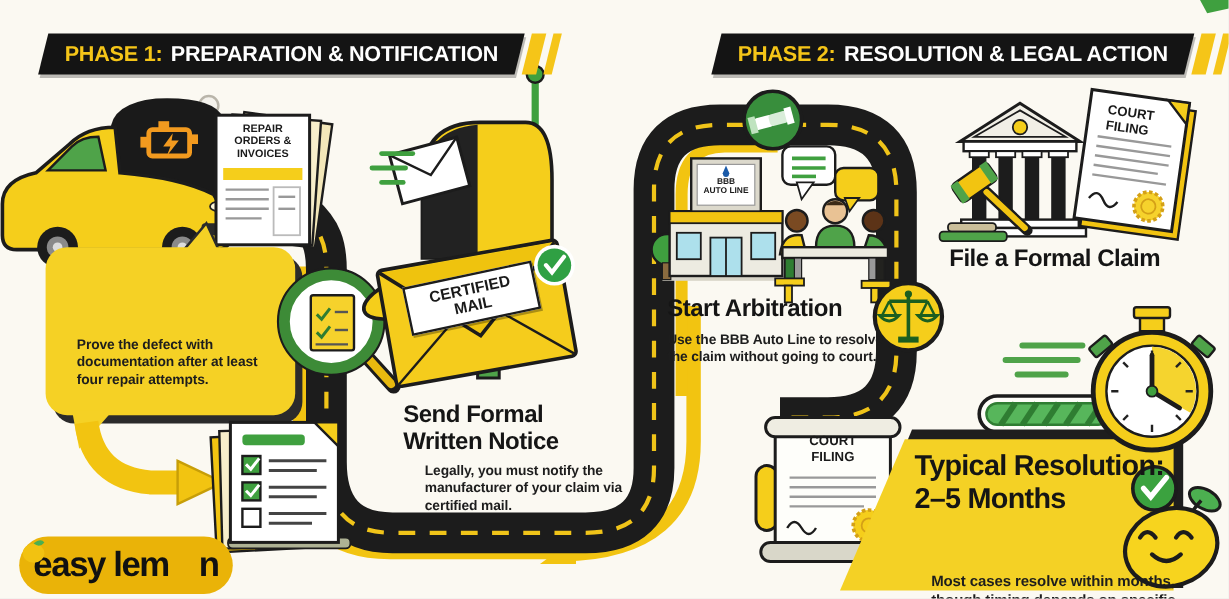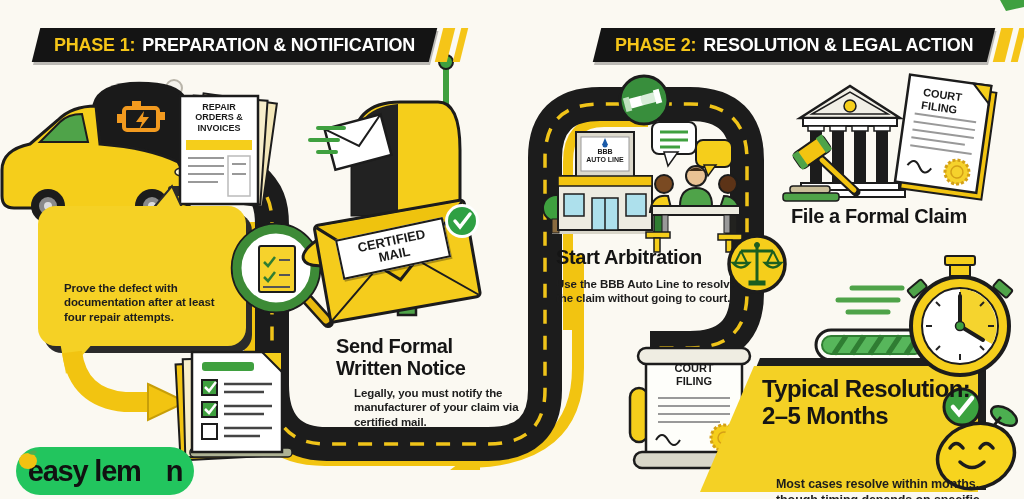--- a/index.html
+++ b/index.html
@@ -26,21 +26,21 @@
   .res-heading{font-size:24px;}
   .res-body{font-size:12.5px;}
   .tiny-label{font-weight:bold;color:#1a1a1a;white-space:pre-line;text-align:center;}
   .repair-label{font-size:9px;line-height:1.15;}
   .certified-label{font-size:13px;line-height:1.1;background:#fff;border:2.5px solid #1c1c1c;
                    padding:4px 4px;transform:rotate(-12deg);box-shadow:1px 2px 0 rgba(0,0,0,.3);}
   .bbb-label{font-size:7px;line-height:1.2;}
   .courtdoc-label{font-size:11px;line-height:1.15;transform:rotate(8deg);text-align:left;}
   .scroll-label{font-size:11px;line-height:1.15;}
   
-  .logo-pill{position:absolute;left:16px;top:447px;width:178px;height:48px;background:#22c55e;
+  .logo-pill{position:absolute;left:16px;top:447px;width:178px;height:48px;background:#eab308;
              border-radius:26px;display:flex;justify-content:center;}
   .logo-text{font-weight:bold;font-size:29px;color:#111;letter-spacing:-1.2px;display:flex;align-items:center;}
   .logo-lemon{display:inline-block;width:24px;height:24px;margin:4px 0 0 1px;}
 </style>
 </head>
 <body>
 
 <div id="canvas">
 
   <svg width="1024" height="499" viewBox="0 0 1024 499">

